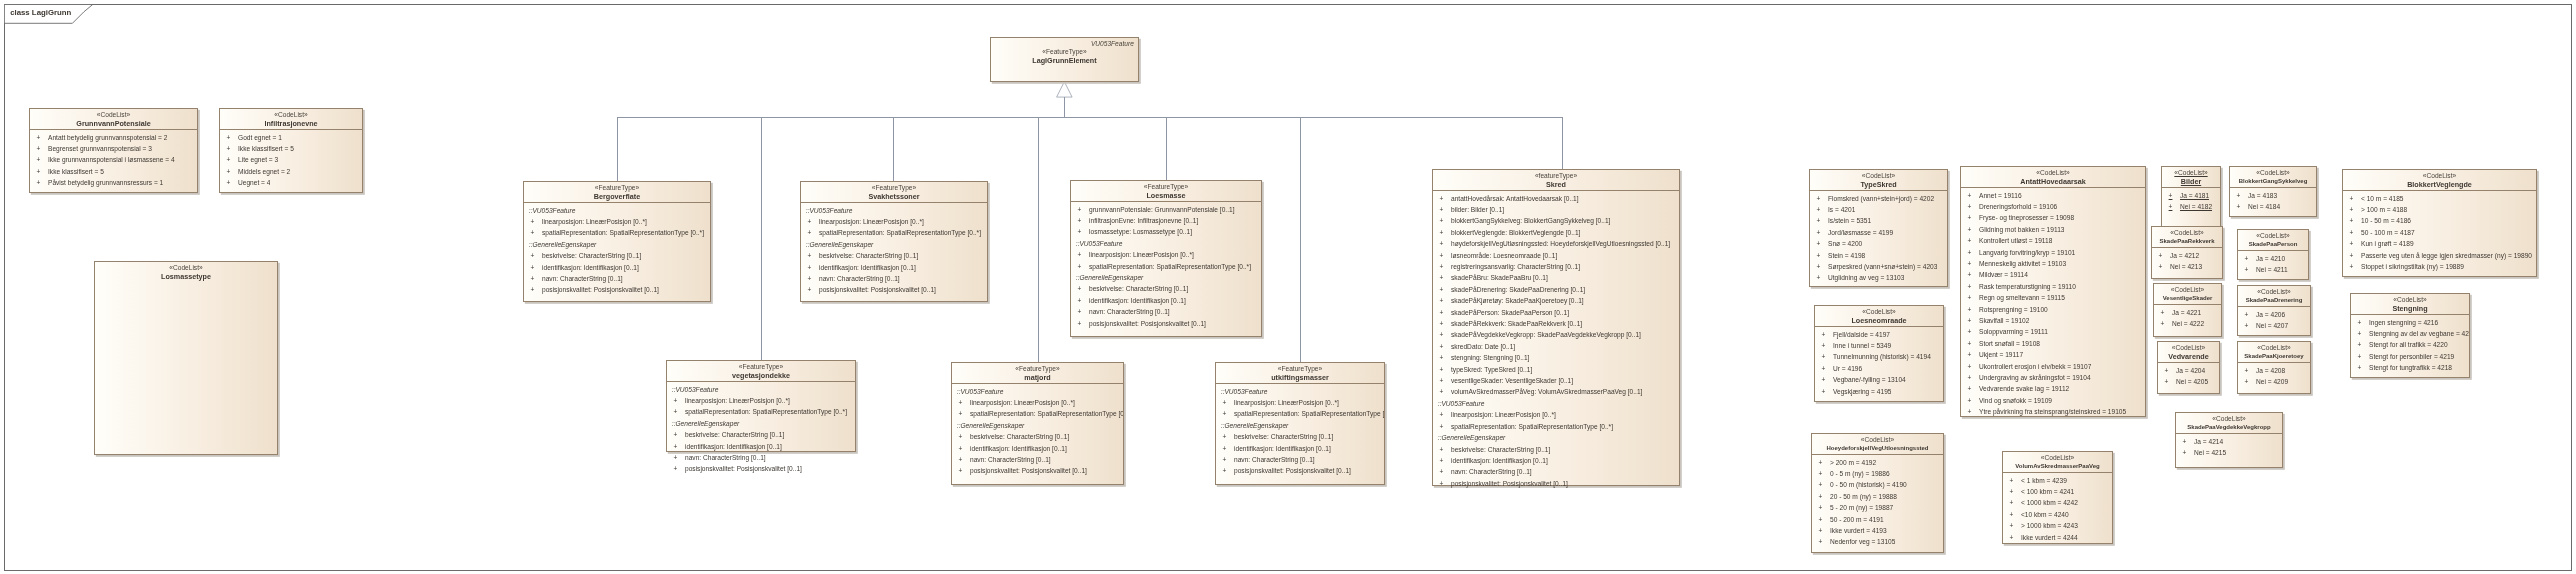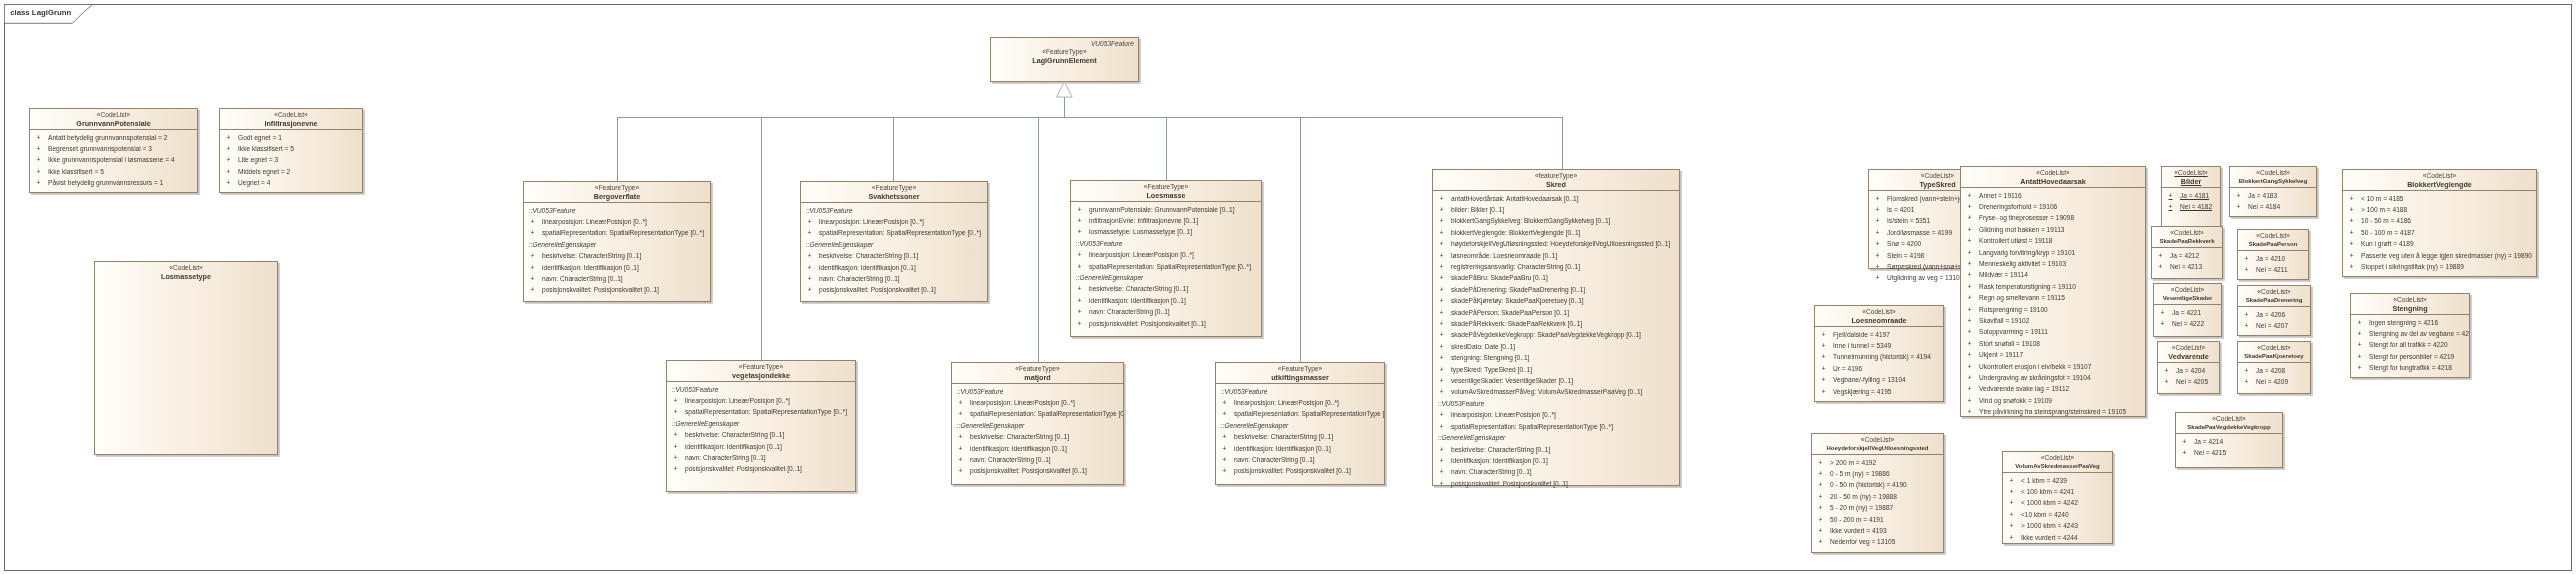--- a/index.html
+++ b/index.html
@@ -334,21 +334,21 @@
         <div class="attr">
           <span class="vis">+</span>
           <span class="txt">navn: CharacterString [0..1]</span>
         </div>
         <div class="attr">
           <span class="vis">+</span>
           <span class="txt">posisjonskvalitet: Posisjonskvalitet [0..1]</span>
         </div>
       </div>
     </div>
-    <div class="uml-class" style="left: 666px; top: 360px; width: 190px; height: 132px;">
+    <div class="uml-class" style="left: 666px; top: 360px; width: 190px; height: 92px;">
       <div class="hdr">
         <div class="ster">«FeatureType»</div>
         <div class="name">vegetasjondekke</div>
       </div>
       <div class="attrs">
         <div class="sub">::VU053Feature</div>
         <div class="attr">
           <span class="vis">+</span>
           <span class="txt">linearposisjon: LineærPosisjon [0..*]</span>
         </div>
@@ -436,21 +436,21 @@
         <div class="attr">
           <span class="vis">+</span>
           <span class="txt">navn: CharacterString [0..1]</span>
         </div>
         <div class="attr">
           <span class="vis">+</span>
           <span class="txt">posisjonskvalitet: Posisjonskvalitet [0..1]</span>
         </div>
       </div>
     </div>
-    <div class="uml-class" style="left: 1868px; top: 169px; width: 139px; height: 100px;">
+    <div class="uml-class" style="left: 1809px; top: 169px; width: 139px; height: 118px;">
       <div class="hdr">
         <div class="ster">«CodeList»</div>
         <div class="name">TypeSkred</div>
       </div>
       <div class="attrs">
         <div class="attr">
           <span class="vis">+</span>
           <span class="txt">Flomskred (vann+stein+jord) = 4202</span>
         </div>
         <div class="attr">

